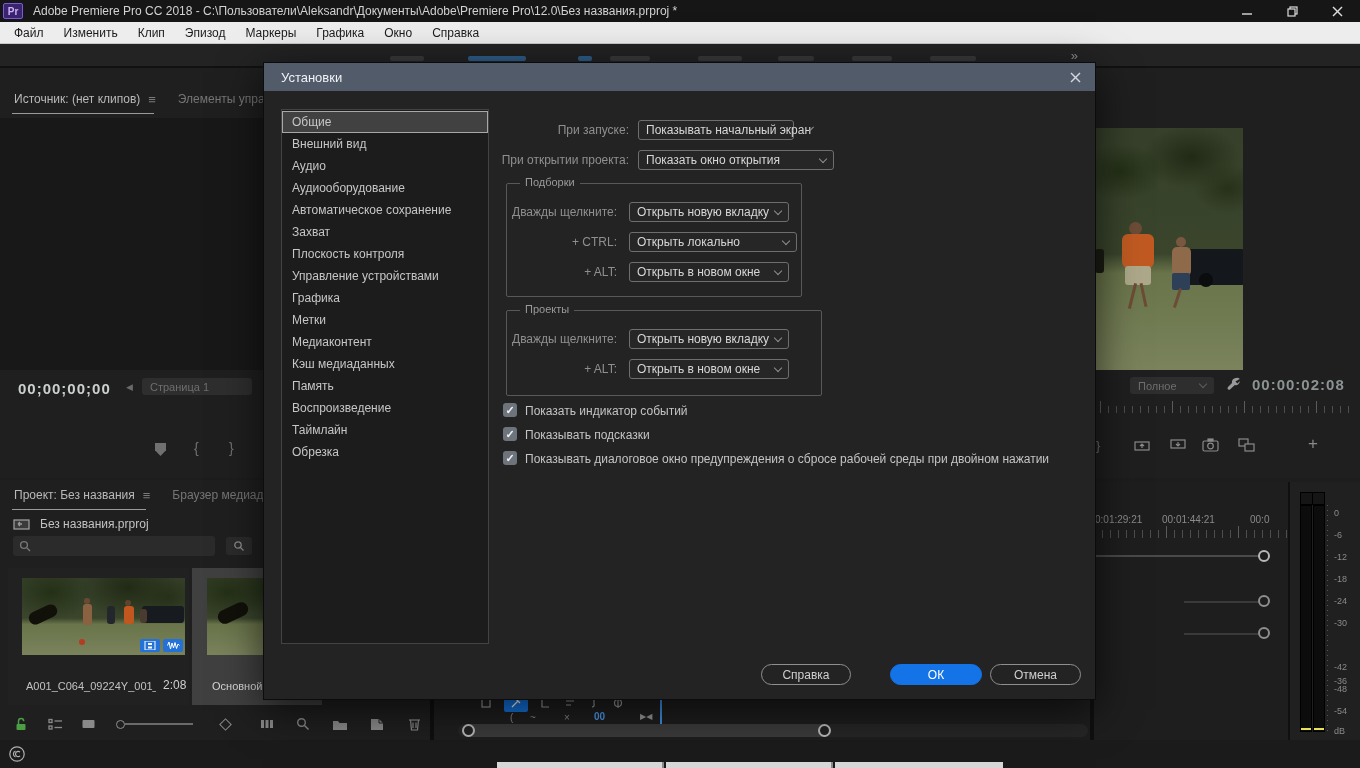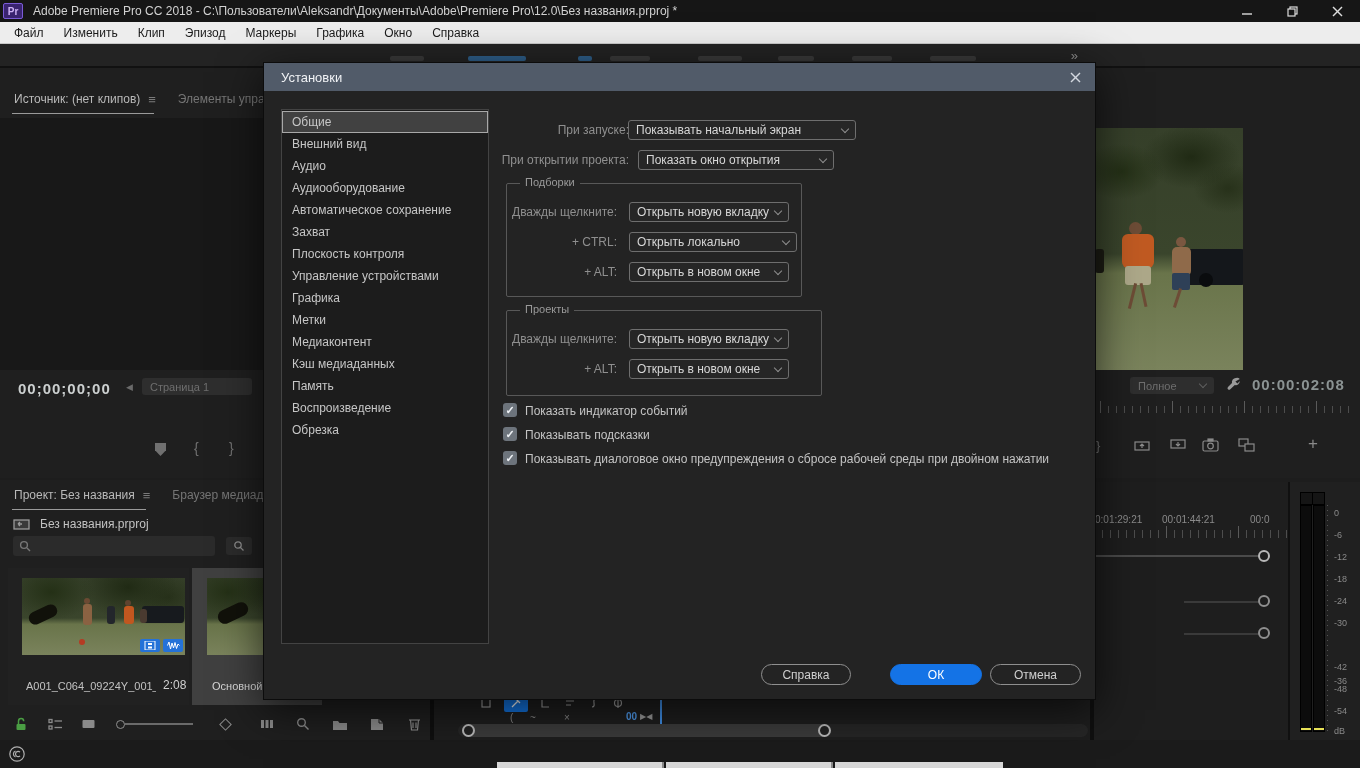--- a/index.html
+++ b/index.html
@@ -298,21 +298,21 @@
           <path d="M8 2 C3 2 9 10 4 10"></path>
         </svg>
       <svg width="12" height="12" viewBox="0 0 12 12" fill="none" stroke="#9a9a9a" stroke-width="1.2">
           <circle cx="6" cy="6" r="3.5"></circle>
           <line x1="6" y1="1" x2="6" y2="11"></line>
         </svg>
     </div>
     <div class="abs" style="left:76px; top:22px; color:#8a8a8a; font-size:10px;">(</div>
     <div class="abs" style="left:96px; top:22px; color:#8a8a8a; font-size:10px;">~</div>
     <div class="abs" style="left:130px; top:22px; color:#8a8a8a; font-size:10px;">×</div>
-    <div class="abs" style="left:160px; top:21px; color:#4f9cf0; font-size:10px; font-weight:bold;margin-left:32px;">00</div>
+    <div class="abs" style="left:160px; top:21px; color:#4f9cf0; font-size:10px; font-weight:bold;">00</div>
     <div class="abs" style="left:206px; top:22px; color:#9a9a9a; font-size:8px;">▶◀</div>
     <div class="abs" style="left:226px; top:0; width:2px; height:36px; background:#3f8fe8;"></div>
 
     <div class="abs" style="left:24px; top:34px; width:630px; height:13px; background:#262626; border-radius:7px;"></div>
     <div class="abs" style="left:28px; top:34px; width:368px; height:13px; background:#3b3b3b; border-radius:7px;"></div>
     <div class="ring" style="left:28px; top:34px; width:13px; height:13px;"></div>
     <div class="ring" style="left:384px; top:34px; width:13px; height:13px;"></div>
   </div>
 
   <div class="abs" style="left:1090px; top:68px; width:4px; height:700px; background:#0f0f0f;"></div>
@@ -440,25 +440,26 @@
       <div class="cat">Автоматическое сохранение</div>
       <div class="cat">Захват</div>
       <div class="cat">Плоскость контроля</div>
       <div class="cat">Управление устройствами</div>
       <div class="cat">Графика</div>
       <div class="cat">Метки</div>
       <div class="cat">Медиаконтент</div>
       <div class="cat">Кэш медиаданных</div>
       <div class="cat">Память</div>
       <div class="cat">Воспроизведение</div>
+      <div class="cat">Таймлайн</div>
       <div class="cat">Обрезка</div>
     </div>
 
     <div class="rowlbl" style="right:466px; top:60px;">При запуске:</div>
-    <div class="dd" style="left:364px; top:57px; width:228px;">
+    <div class="dd" style="left:374px; top:57px; width:156px;">
       <span>Показывать начальный экран</span>
         <span class="chev"></span>
     </div>
     <div class="rowlbl" style="right:466px; top:90px;">При открытии проекта:</div>
     <div class="dd" style="left:374px; top:87px; width:196px;">
       <span>Показать окно открытия</span>
         <span class="chev"></span>
     </div>
 
     <div class="grp" style="left:242px; top:120px; width:296px; height:114px;">

